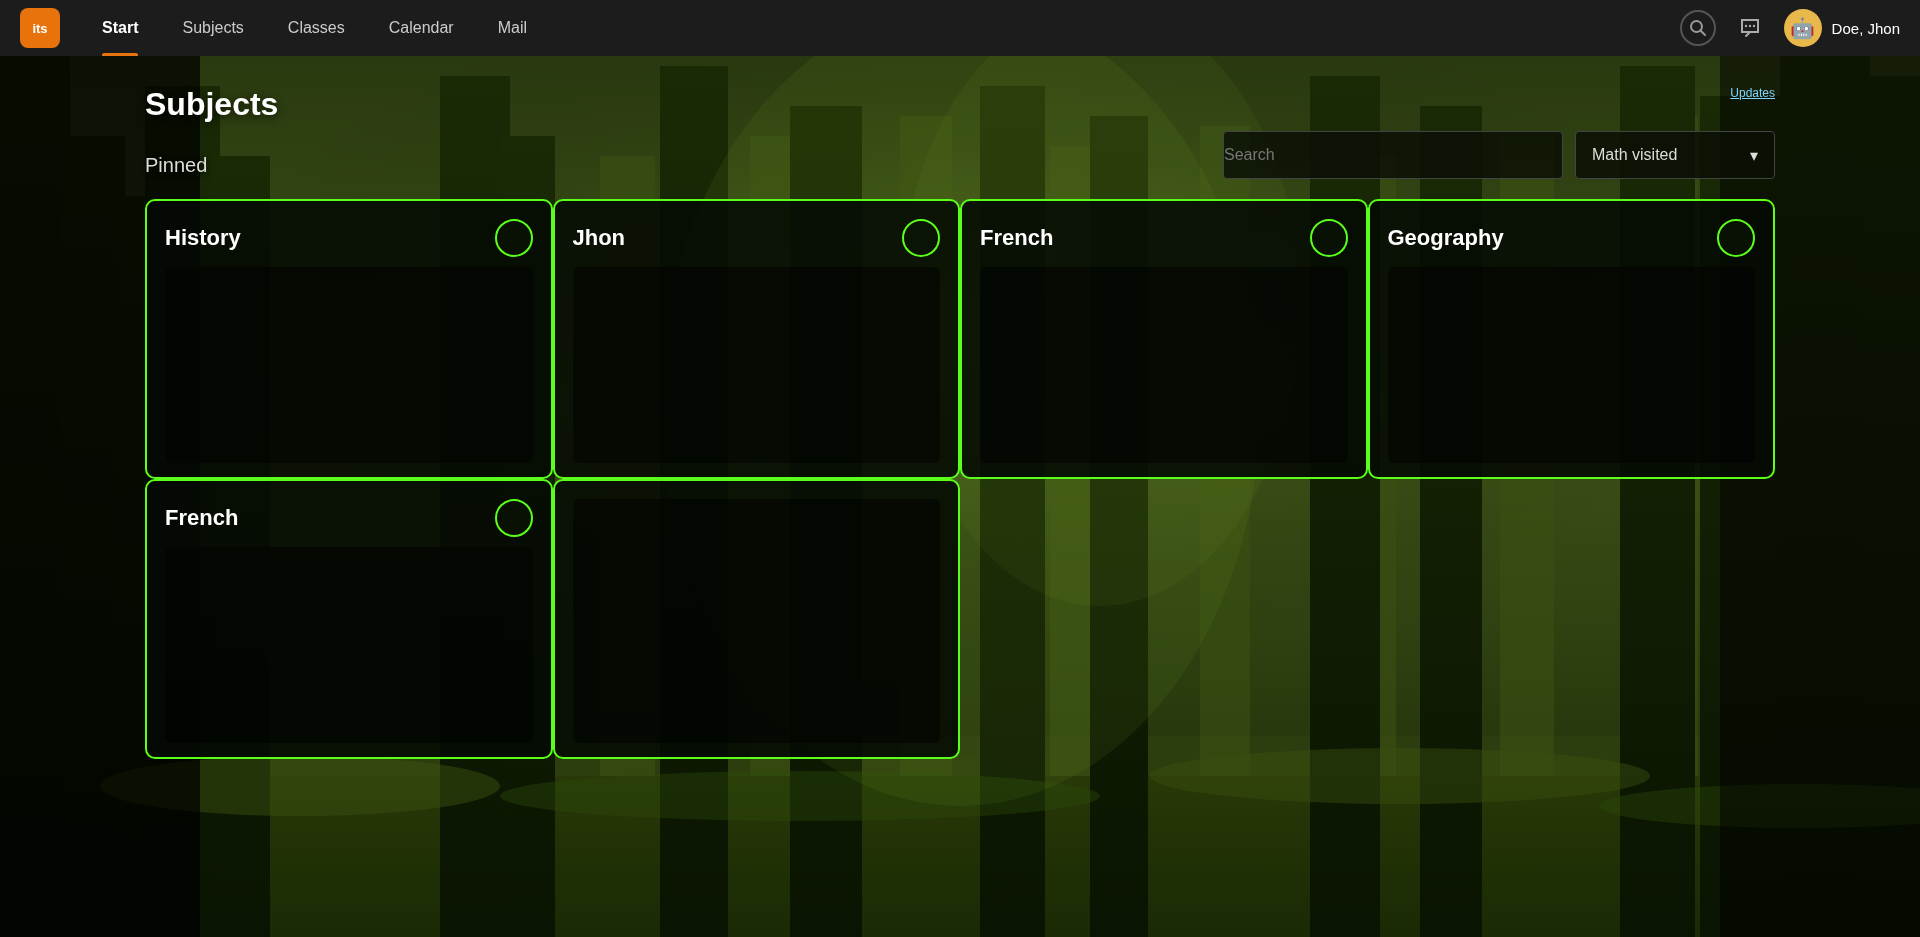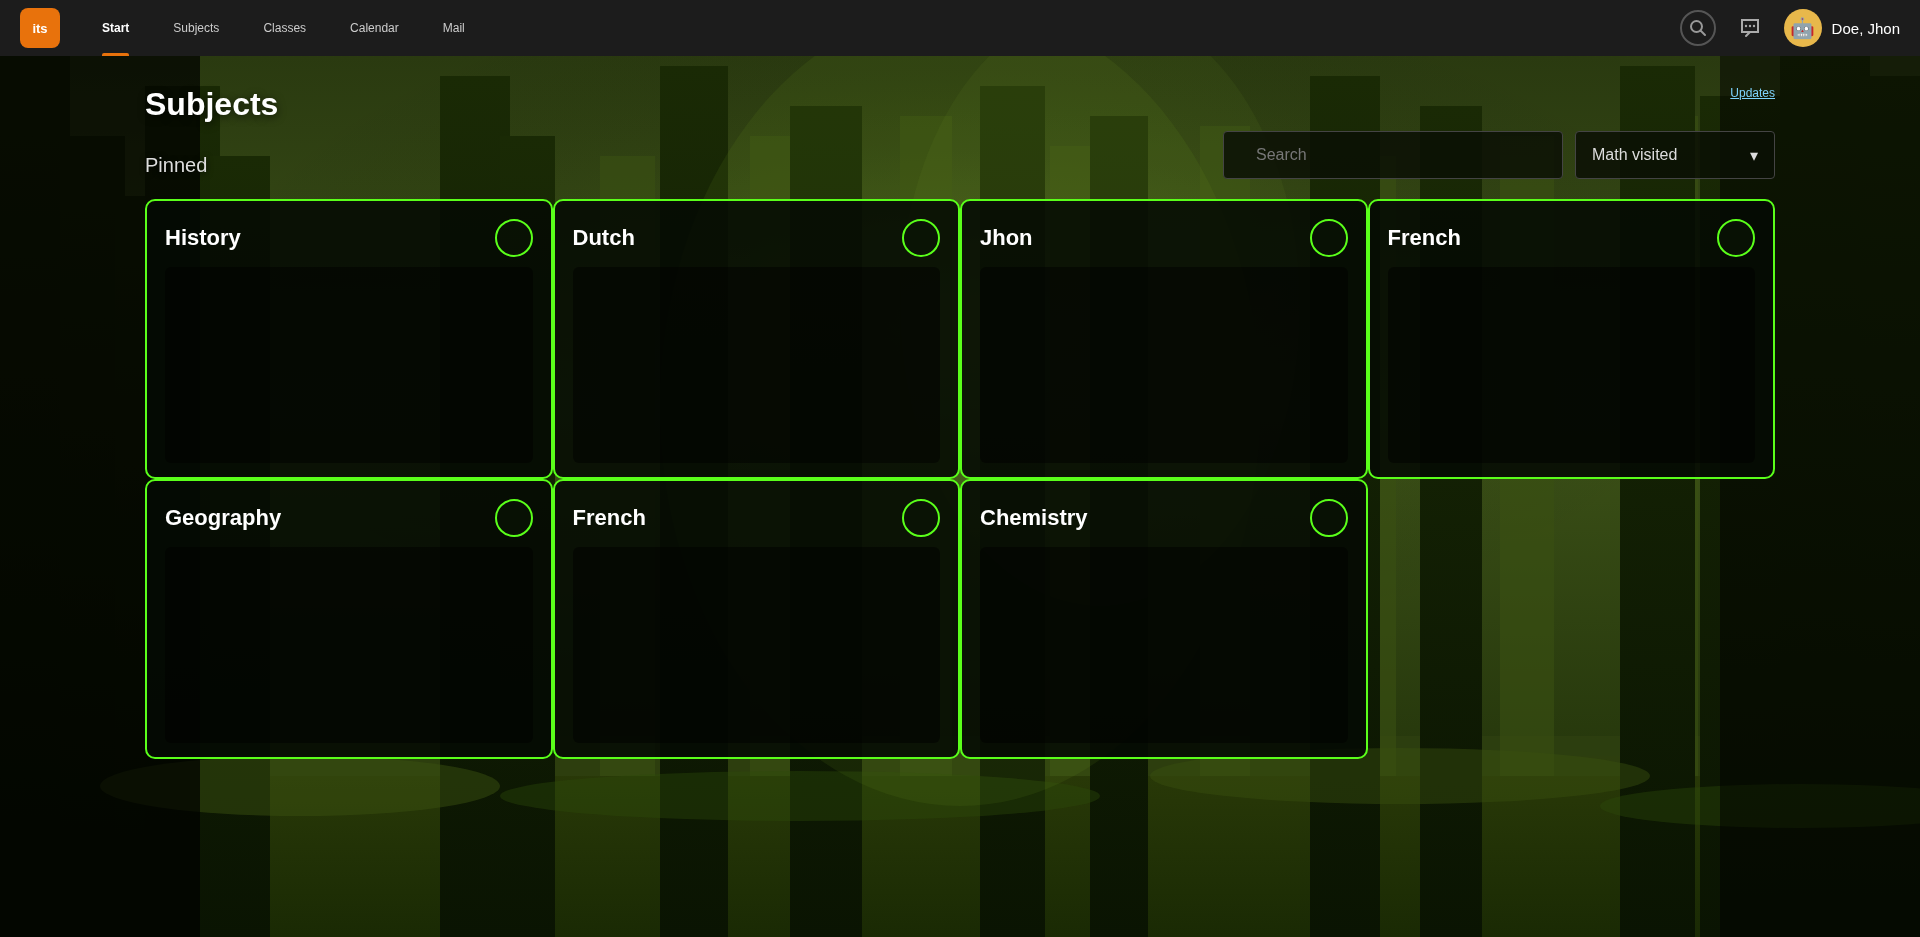--- a/index.html
+++ b/index.html
@@ -35,21 +35,21 @@
       justify-content: center;
       color: white;
       font-weight: 900;
       font-size: 13px;
       margin-right: 20px;
       flex-shrink: 0;
     }
 
     .nav-item {
       color: #ccc;
-      font-size: 12px;
+      font-size: 16px;
       padding: 0 22px;
       height: 56px;
       display: flex;
       align-items: center;
       cursor: pointer;
       position: relative;
     }
 
     .nav-item.active {
       color: #fff;
@@ -182,21 +182,21 @@
     }
 
     #search-input {
       width: 340px;
       height: 48px;
       background: rgba(10,15,5,0.85);
       border: 1px solid #444;
       border-radius: 4px;
       color: #aaa;
       font-size: 16px;
-      padding: 0 32px;
+      padding: 0 0;
       outline: none;
     }
 
     #search-input::placeholder { color: #777; }
 
     #last-visited-btn {
       width: 200px;
       height: 48px;
       background: rgba(10,15,5,0.85);
       border: 1px solid #444;
@@ -409,27 +409,20 @@
 
     <div class="subject-card">
       <div class="subject-card-header">
         <span class="subject-name">History</span>
         <div class="pin-circle"></div>
       </div>
       <div class="subject-card-body"></div>
     </div>
         <div class="subject-card">
       <div class="subject-card-header">
-        <span class="subject-name">Dutch</span>
-        <div class="pin-circle"></div>
-      </div>
-      <div class="subject-card-body"></div>
-    </div>
-        <div class="subject-card">
-      <div class="subject-card-header">
         <span class="subject-name">Jhon</span>
         <div class="pin-circle"></div>
       </div>
       <div class="subject-card-body"></div>
     </div>
         <div class="subject-card">
       <div class="subject-card-header">
         <span class="subject-name">French</span>
         <div class="pin-circle"></div>
       </div>
@@ -443,22 +436,18 @@
       <div class="subject-card-body"></div>
     </div>
         <div class="subject-card">
       <div class="subject-card-header">
         <span class="subject-name">French</span>
         <div class="pin-circle"></div>
       </div>
       <div class="subject-card-body"></div>
     </div>
         <div class="subject-card">
-      <div class="subject-card-header">
-        <span class="subject-name">Chemistry</span>
-        <div class="pin-circle"></div>
-      </div>
       <div class="subject-card-body"></div>
     </div>
       </div>
 
   </div>
 </main>
 
 </body></html>

